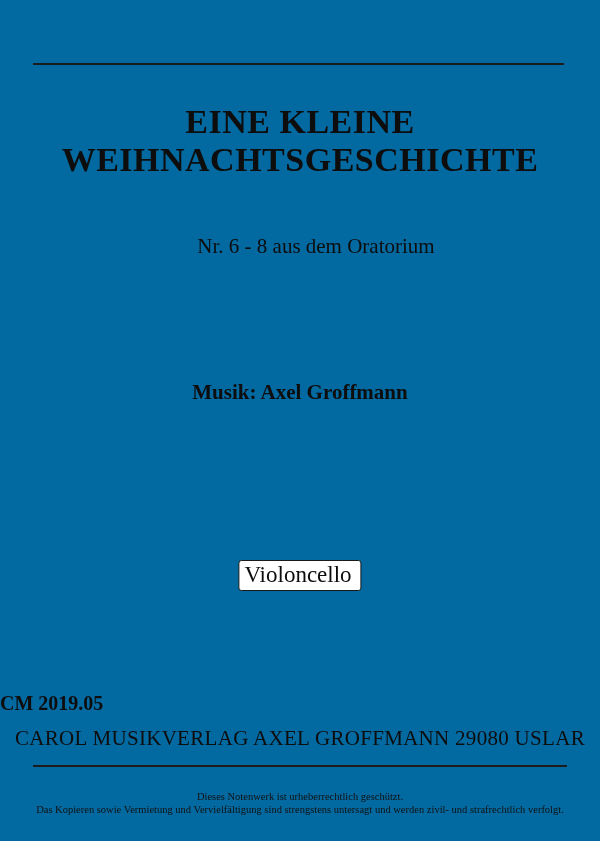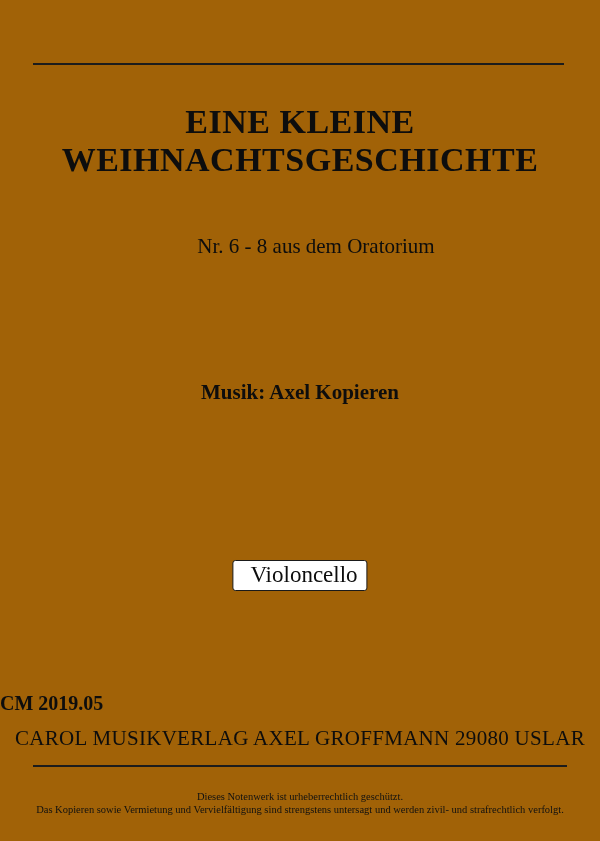--- a/index.html
+++ b/index.html
@@ -4,21 +4,21 @@
 <style>
   html, body {
     margin: 0;
     padding: 0;
     background: #ffffff;
   }
   .page {
     position: relative;
     width: 600px;
     height: 841px;
-    background: #a16207;
+    background: #0369a1;
     color: #0d0d0d;
     font-family: "Liberation Serif", serif;
     overflow: hidden;
     margin: 0 auto;
   }
   .rule {
     position: absolute;
     height: 2px;
     background: #1c1c1c;
   }
@@ -62,21 +62,21 @@
     font-size: 21px;
     font-weight: bold;
   }
   .instrument-box {
     position: absolute;
     top: 560px;
     left: 50%;
     transform: translateX(-50%);
     border: 1px solid #1a1a1a;
     border-radius: 3px;
-    padding: 1px 9px 2px 17px;
+    padding: 1px 9px 2px 5px;
     font-size: 23px;
     line-height: 26px;
     text-align: center;
     background: #ffffff;
   }
   .catalog-number {
     position: absolute;
     top: 692px;
     left: 0;
     width: 100%;
@@ -113,21 +113,21 @@
 
   <div class="title">
     <div>EINE KLEINE</div>
     <div>WEIHNACHTSGESCHICHTE</div>
   </div>
 
   <div class="subtitle">
     <div>Nr. 6 - 8 aus dem Oratorium</div>
   </div>
 
-  <div class="composer">Musik: Axel Kopieren</div>
+  <div class="composer">Musik: Axel Groffmann</div>
 
   <div class="instrument-box">
     <span>Violoncello</span>
   </div>
 
   <div class="catalog-number">CM 2019.05</div>
 
   <div class="imprint">CAROL MUSIKVERLAG AXEL GROFFMANN 29080 USLAR</div>
 
   <div class="rule rule-footer"></div>

